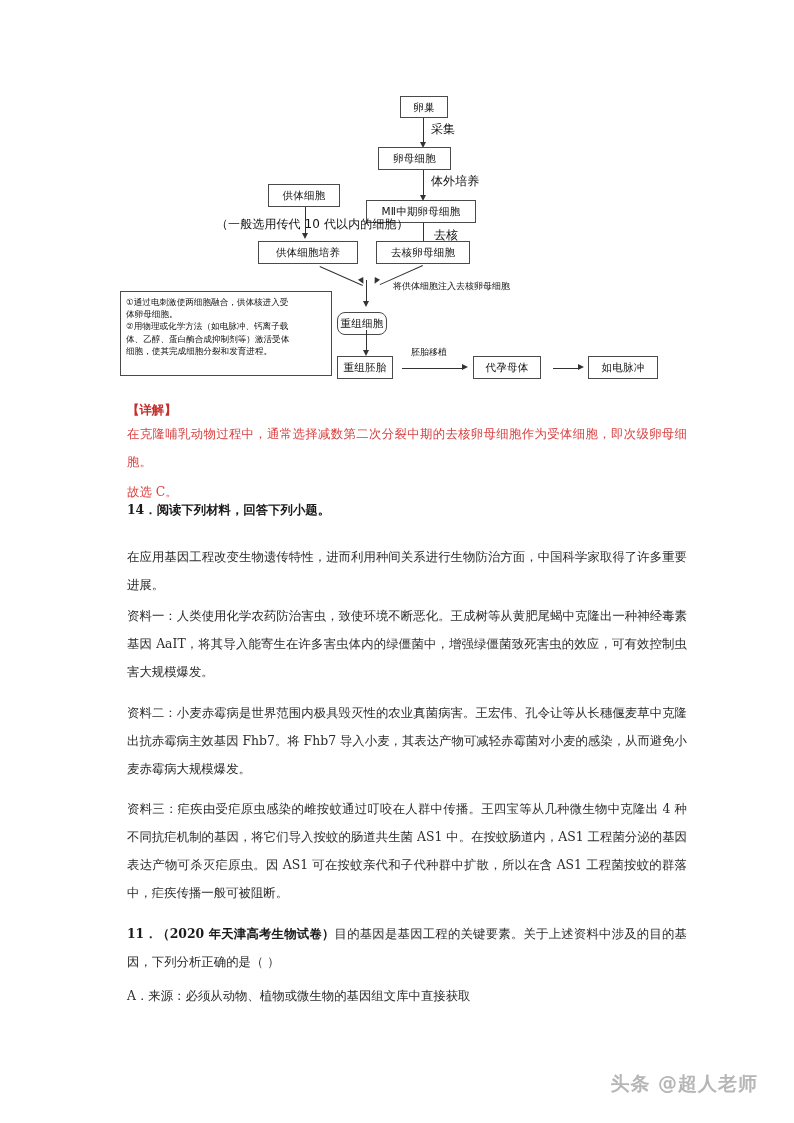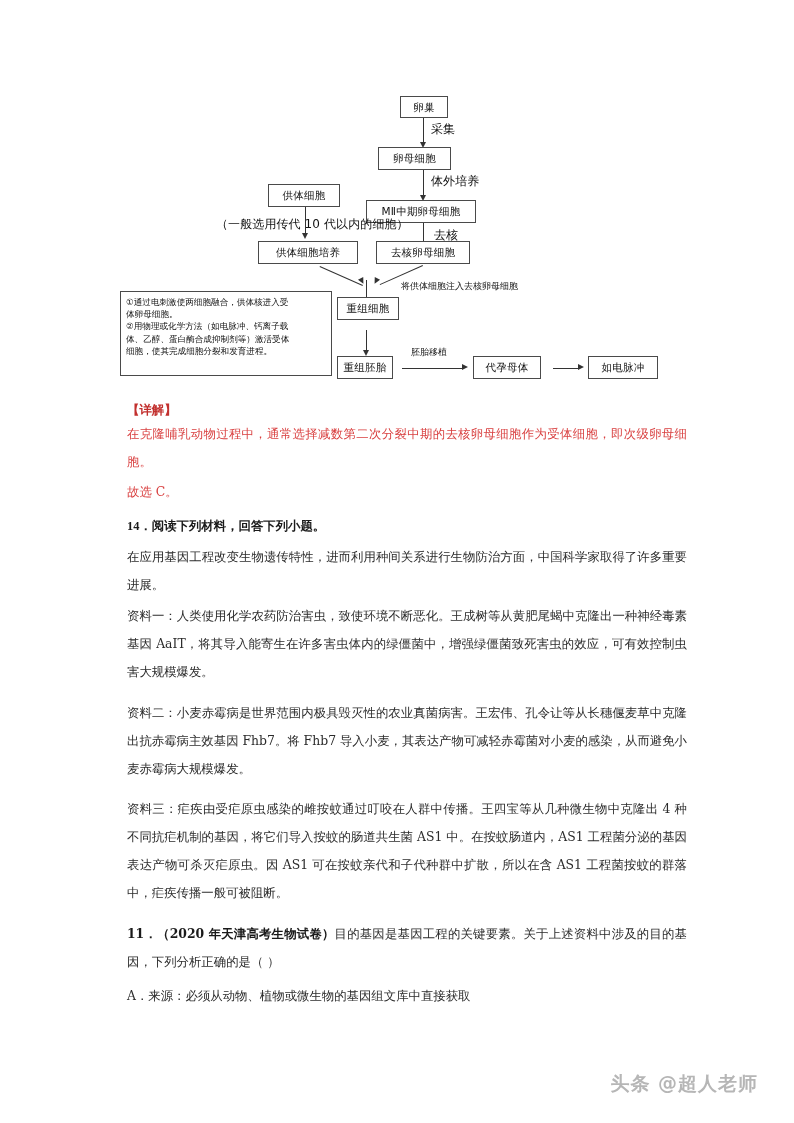--- a/index.html
+++ b/index.html
@@ -161,26 +161,26 @@
 
     <div class="node" style="left:140px; top:153px; width:100px; height:23px;">供体细胞培养</div>
 
     <div class="node" style="left:258px; top:153px; width:94px; height:23px;">去核卵母细胞</div>
 
     <div class="diag" style="left:202px; top:178px; width:47px; transform: rotate(24deg);"></div>
     <div class="arrowdown" style="left:241px; top:190px; transform: rotate(-28deg);"></div>
     <div class="diag" style="left:305px; top:178px; width:47px; transform: rotate(156deg);"></div>
     <div class="arrowdown" style="left:255px; top:190px; transform: rotate(28deg);"></div>
 
-    <div class="lbl-sm" style="left:275px; top:192px;margin-left:8px;">将供体细胞注入去核卵母细胞</div>
+    <div class="lbl-sm" style="left:275px; top:192px;">将供体细胞注入去核卵母细胞</div>
 
     <div class="vline" style="left:248px; top:192px; height:23px;"></div>
     <div class="arrowdown" style="left:245px; top:213px;"></div>
 
-    <div class="node" style="left:219px; top:209px; width:62px; height:23px;">重组细胞</div>
+    <div class="node" style="left:219px; top:224px; width:50px; height:23px;border-radius:8px;">重组细胞</div>
     <div class="vline" style="left:248px; top:242px; height:22px;"></div>
     <div class="arrowdown" style="left:245px; top:262px;"></div>
 
     <div class="node" style="left:219px; top:268px; width:56px; height:23px;">重组胚胎</div>
 
     <div class="hline" style="left:284px; top:280px; width:61px;"></div>
     <div class="arrowright" style="left:344px; top:276px;"></div>
     <div class="lbl-sm" style="left:293px; top:258px;">胚胎移植</div>
 
     <div class="node" style="left:355px; top:268px; width:68px; height:23px;">代孕母体</div>
@@ -199,21 +199,21 @@
     </div>
 
   </div>
 
   <div class="txt red-strong" style="top:398px; line-height:24px; font-size:12.4px;">【详解】</div>
 
   <div class="txt red" style="top:420px;">在克隆哺乳动物过程中，通常选择减数第二次分裂中期的去核卵母细胞作为受体细胞，即次级卵母细胞。</div>
 
   <div class="txt red" style="top:478px;">故选 C。</div>
 
-  <div class="txt bold" style="top:512px;font-family:Liberation Serif, serif;">14．阅读下列材料，回答下列小题。</div>
+  <div class="txt bold" style="top:496px;">14．阅读下列材料，回答下列小题。</div>
 
   <div class="txt" style="top:543px;">在应用基因工程改变生物遗传特性，进而利用种间关系进行生物防治方面，中国科学家取得了许多重要进展。</div>
 
   <div class="txt" style="top:602px;">资料一：人类使用化学农药防治害虫，致使环境不断恶化。王成树等从黄肥尾蝎中克隆出一种神经毒素基因 AaIT，将其导入能寄生在许多害虫体内的绿僵菌中，增强绿僵菌致死害虫的效应，可有效控制虫害大规模爆发。</div>
 
   <div class="txt" style="top:699px;">资料二：小麦赤霉病是世界范围内极具毁灭性的农业真菌病害。王宏伟、孔令让等从长穗偃麦草中克隆出抗赤霉病主效基因 Fhb7。将 Fhb7 导入小麦，其表达产物可减轻赤霉菌对小麦的感染，从而避免小麦赤霉病大规模爆发。</div>
 
   <div class="txt" style="top:795px;">资料三：疟疾由受疟原虫感染的雌按蚊通过叮咬在人群中传播。王四宝等从几种微生物中克隆出 4 种不同抗疟机制的基因，将它们导入按蚊的肠道共生菌 AS1 中。在按蚊肠道内，AS1 工程菌分泌的基因表达产物可杀灭疟原虫。因 AS1 可在按蚊亲代和子代种群中扩散，所以在含 AS1 工程菌按蚊的群落中，疟疾传播一般可被阻断。</div>
 
   <div class="txt" style="top:920px;">

